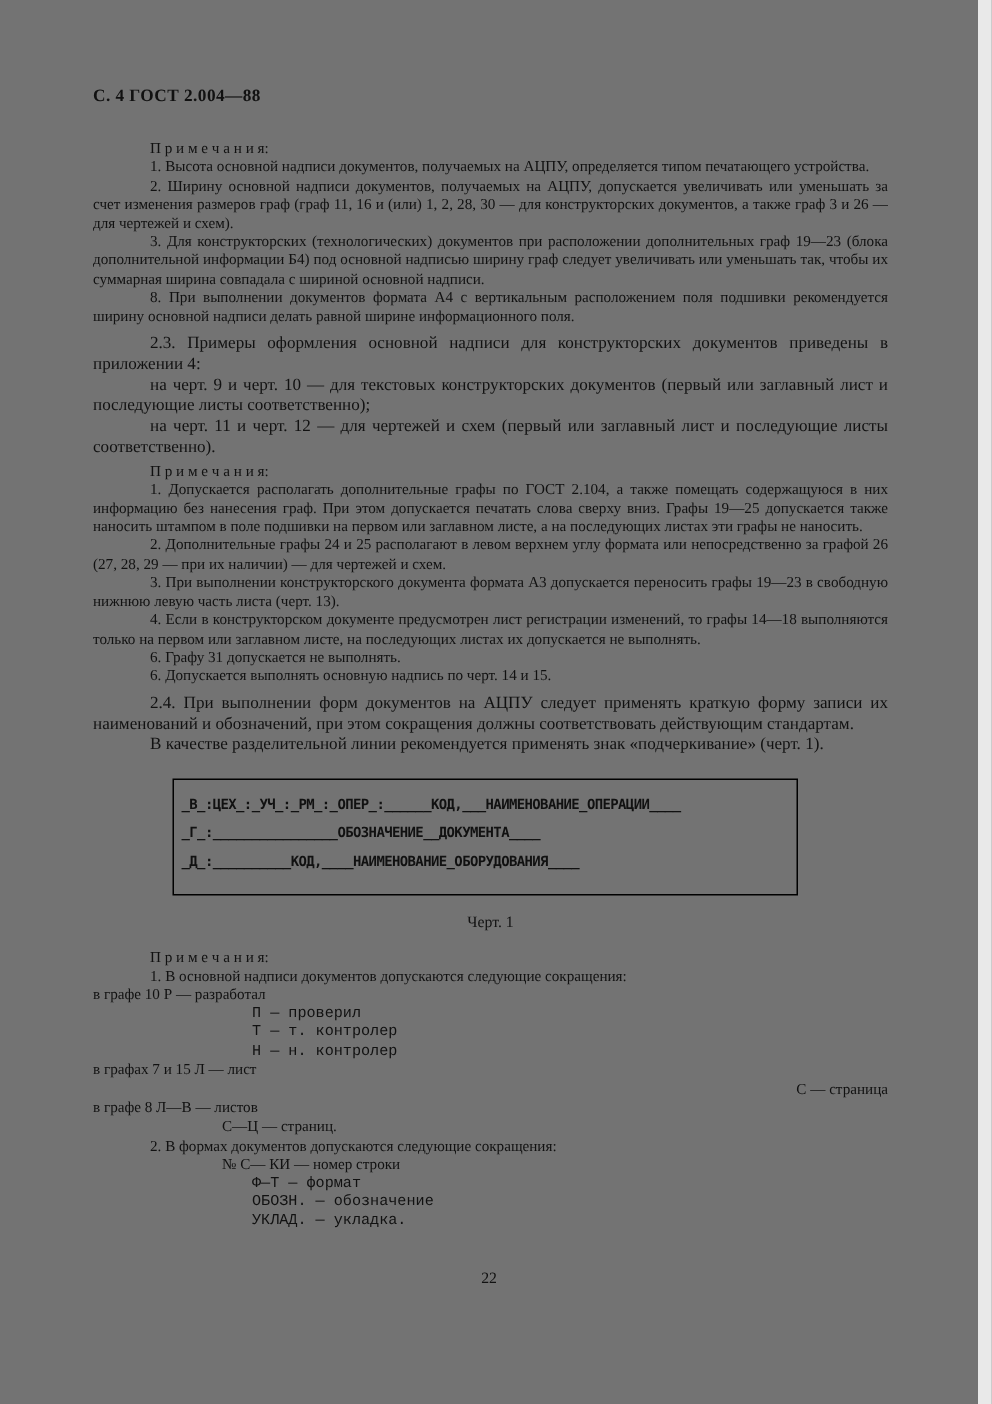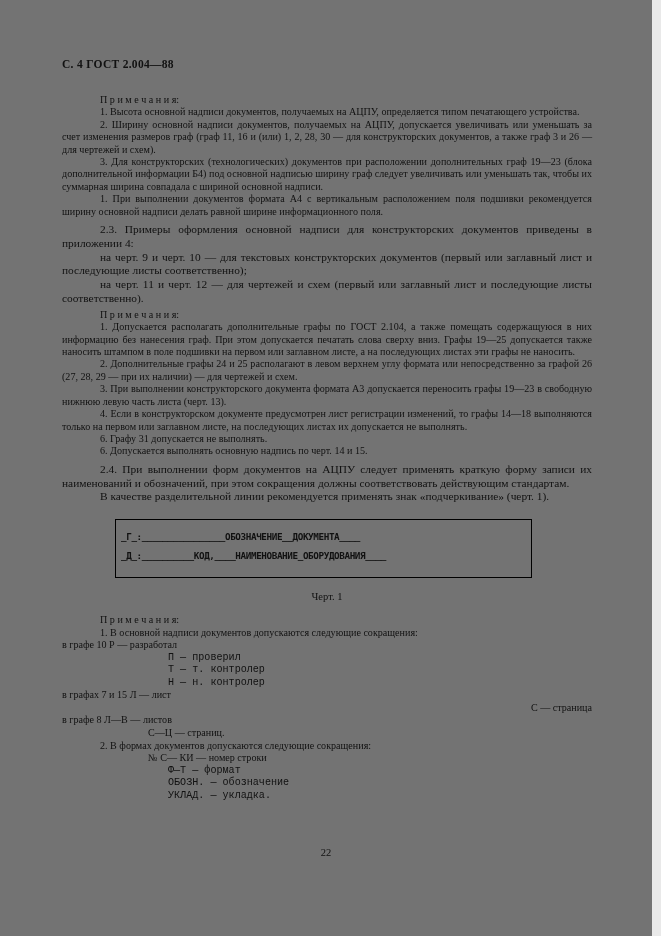--- a/index.html
+++ b/index.html
@@ -81,39 +81,40 @@
 
 <div class="page">
   <div class="content">
 
     <div class="hdr">С. 4 ГОСТ 2.004—88</div>
 
     <p class="note">П р и м е ч а н и я:</p>
     <p class="note">1. Высота основной надписи документов, получаемых на АЦПУ, определяется типом печатающего устройства.</p>
     <p class="note">2. Ширину основной надписи документов, получаемых на АЦПУ, допускается увеличивать или уменьшать за счет изменения размеров граф (граф 11, 16  и (или) 1, 2, 28, 30 — для конструкторских документов, а также граф 3 и 26 — для чертежей и схем).</p>
     <p class="note">3. Для конструкторских (технологических) документов при расположении дополнительных граф 19—23 (блока дополнительной информации Б4) под основной надписью ширину граф следует увеличивать или уменьшать так, чтобы их суммарная ширина совпадала с шириной основной надписи.</p>
-    <p class="note">1. При выполнении документов формата А4 с вертикальным расположением поля подшивки рекомендуется ширину основной надписи делать равной ширине информационного поля.</p>
+    <p class="note">8. При выполнении документов формата А4 с вертикальным расположением поля подшивки рекомендуется ширину основной надписи делать равной ширине информационного поля.</p>
 
     <p class="body gap2">2.3. Примеры оформления основной надписи для конструкторских документов приведены в приложении 4:</p>
     <p class="body">на черт. 9 и черт. 10 — для текстовых конструкторских документов (первый или заглавный лист и последующие листы  соответственно);</p>
     <p class="body">на черт. 11 и черт. 12 — для чертежей и схем (первый или заглавный лист и последующие листы соответственно).</p>
 
     <p class="note gap">П р и м е ч а н и я:</p>
     <p class="note">1. Допускается располагать дополнительные графы по ГОСТ 2.104, а также помещать содержащуюся в них информацию без нанесения граф. При этом допускается печатать слова сверху вниз. Графы 19—25 допускается также наносить штампом в поле подшивки на первом или заглавном листе, а на последующих листах эти графы не наносить.</p>
     <p class="note">2. Дополнительные графы 24 и 25 располагают в левом верхнем углу формата или непосредственно за графой  26 (27, 28, 29 — при их наличии) — для чертежей и схем.</p>
     <p class="note">3. При выполнении конструкторского документа формата А3 допускается переносить графы 19—23 в свободную нижнюю левую часть листа (черт. 13).</p>
     <p class="note">4. Если в конструкторском документе предусмотрен лист регистрации изменений, то графы 14—18 выполняются только на первом или заглавном листе, на последующих листах их допускается не выполнять.</p>
     <p class="note">6. Графу 31 допускается не выполнять.</p>
     <p class="note">6. Допускается выполнять основную надпись по черт. 14 и 15.</p>
 
     <p class="body gap2">2.4. При выполнении форм документов на АЦПУ следует применять краткую форму записи их наименований и обозначений, при этом сокращения должны соответствовать  действующим стандартам.</p>
     <p class="body">В качестве разделительной линии рекомендуется применять знак «подчеркивание» (черт. 1).</p>
 
     <div class="figure-wrap">
       <div class="figure-box">
+        <div>_В_:ЦЕХ_:_УЧ_:_РМ_:_ОПЕР_:______КОД,___НАИМЕНОВАНИЕ_ОПЕРАЦИИ____</div>
         <div>_Г_:________________ОБОЗНАЧЕНИЕ__ДОКУМЕНТА____</div>
         <div>_Д_:__________КОД,____НАИМЕНОВАНИЕ_ОБОРУДОВАНИЯ____</div>
       </div>
       <p class="figure-caption">Черт. 1</p>
     </div>
 
     <p class="note gap2" style="margin-top:12px;">П р и м е ч а н и я:</p>
     <p class="note">1. В основной надписи документов допускаются следующие сокращения:</p>
     <p class="abbr">в графе 10 Р — разработал</p>
     <p class="abbr ind-a">П — проверил</p>

